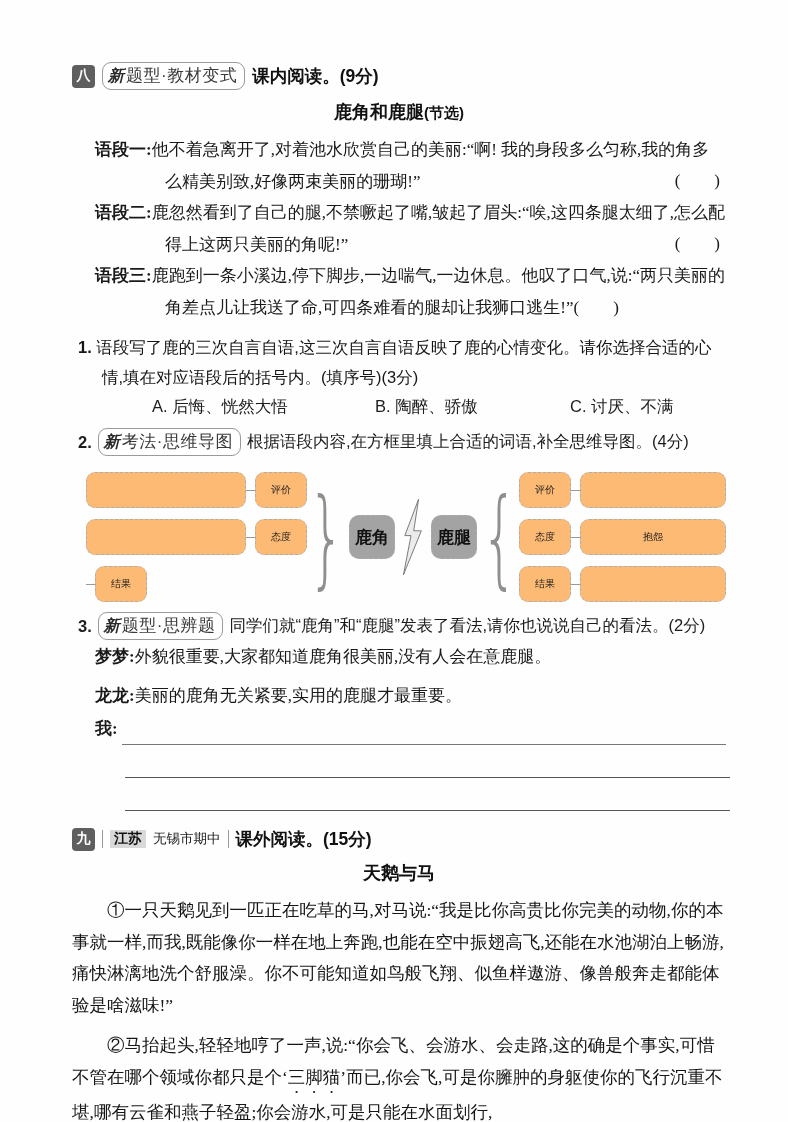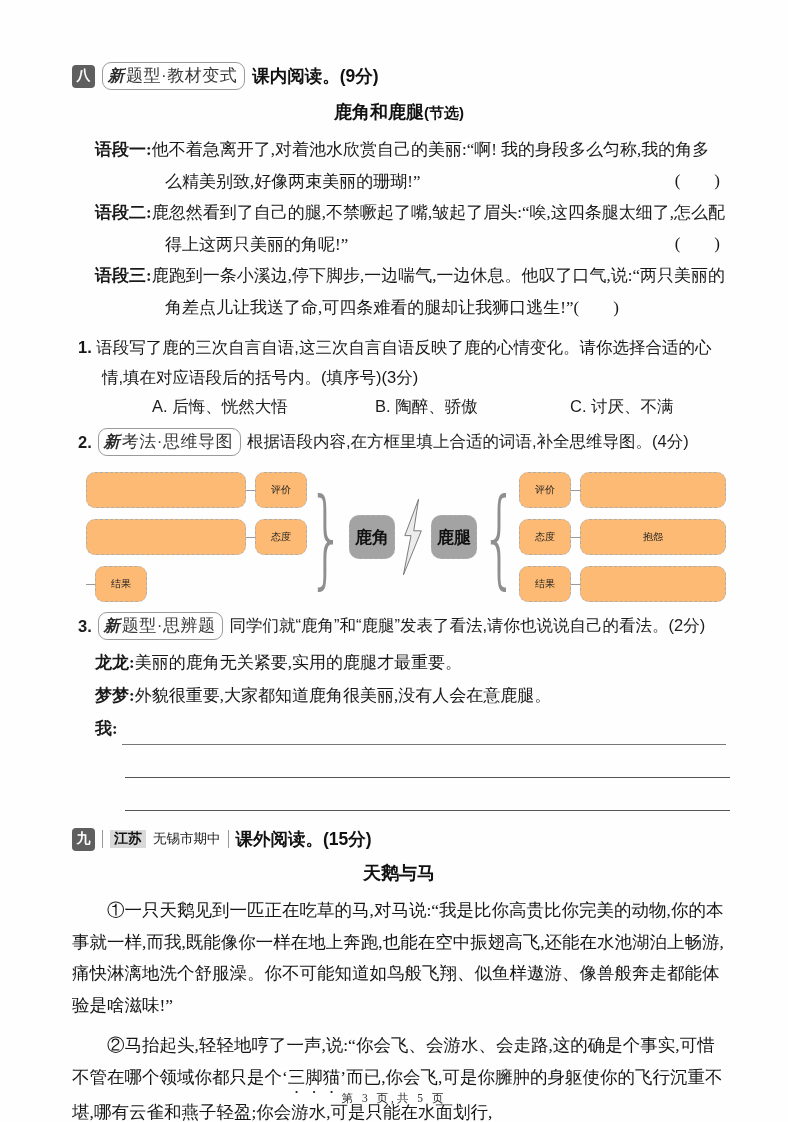--- a/index.html
+++ b/index.html
@@ -198,25 +198,25 @@
 
     <div class="q-flex">
       <span class="q-num">3.</span>
       <span class="tag-badge">
         <span class="tag-new">新</span>
         <span class="tag-rest">题型·思辨题</span>
       </span>
       <span>同学们就“鹿角”和“鹿腿”发表了看法,请你也说说自己的看法。(2分)</span>
     </div>
 
+    <div class="dialog">
+      <span class="spk">梦梦:</span><span>外貌很重要,大家都知道鹿角很美丽,没有人会在意鹿腿。</span>
+    </div>
     <div class="dialog" style="margin-top:6px;">
       <span class="spk">龙龙:</span><span>美丽的鹿角无关紧要,实用的鹿腿才最重要。</span>
-    </div>
-    <div class="dialog">
-      <span class="spk">梦梦:</span><span>外貌很重要,大家都知道鹿角很美丽,没有人会在意鹿腿。</span>
     </div>
     <div class="me-line">
       <span class="spk">我:</span>
       <span class="uline"></span>
     </div>
     <div class="ans-line"></div>
     <div class="ans-line"></div>
 
     <div class="sec-head" style="margin-top:16px;">
       <div class="num-badge">九</div>
@@ -231,14 +231,13 @@
 
     <div class="story">
       <p>①一只天鹅见到一匹正在吃草的马,对马说:“我是比你高贵比你完美的动物,你的本事就一样,而我,既能像你一样在地上奔跑,也能在空中振翅高飞,还能在水池湖泊上畅游,痛快淋漓地洗个舒服澡。你不可能知道如鸟般飞翔、似鱼样遨游、像兽般奔走都能体验是啥滋味!”</p>
       <p style="margin-top:9px;">
         <span>②马抬起头,轻轻地哼了一声,说:“你会飞、会游水、会走路,这的确是个事实,可惜不管在哪个领域你都只是个‘</span><span class="emph">三脚猫</span><span>’而已,你会飞,可是你臃肿的身躯使你的飞行沉重不堪,哪有云雀和燕子轻盈;你会游水,可是只能在水面划行,</span>
       </p>
     </div>
 
   </div>
 
-  <div class="footer">第 3 页,共 5 页</div>
 </div>
 
 </body></html>

